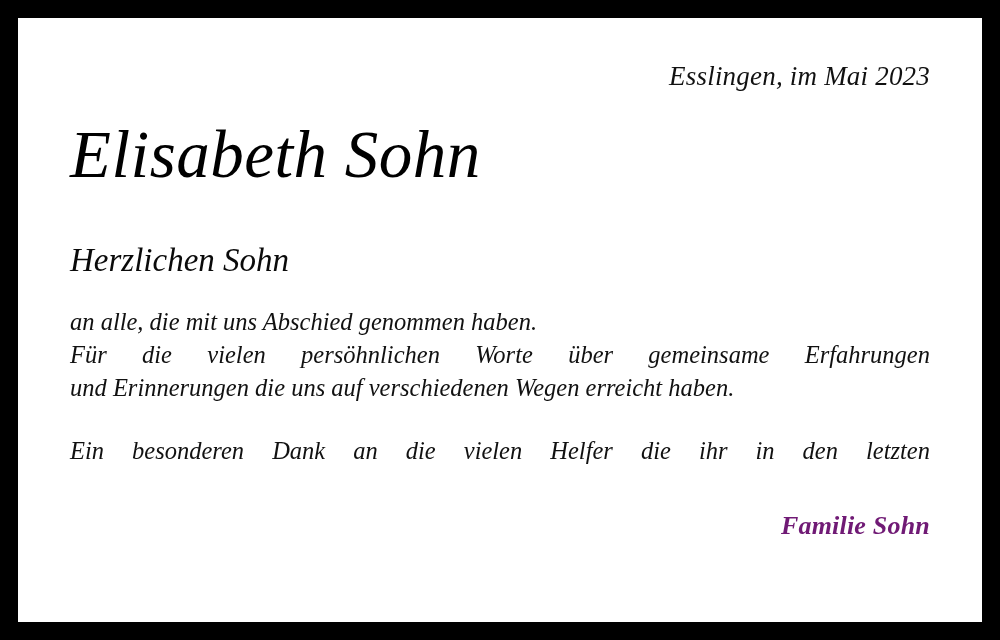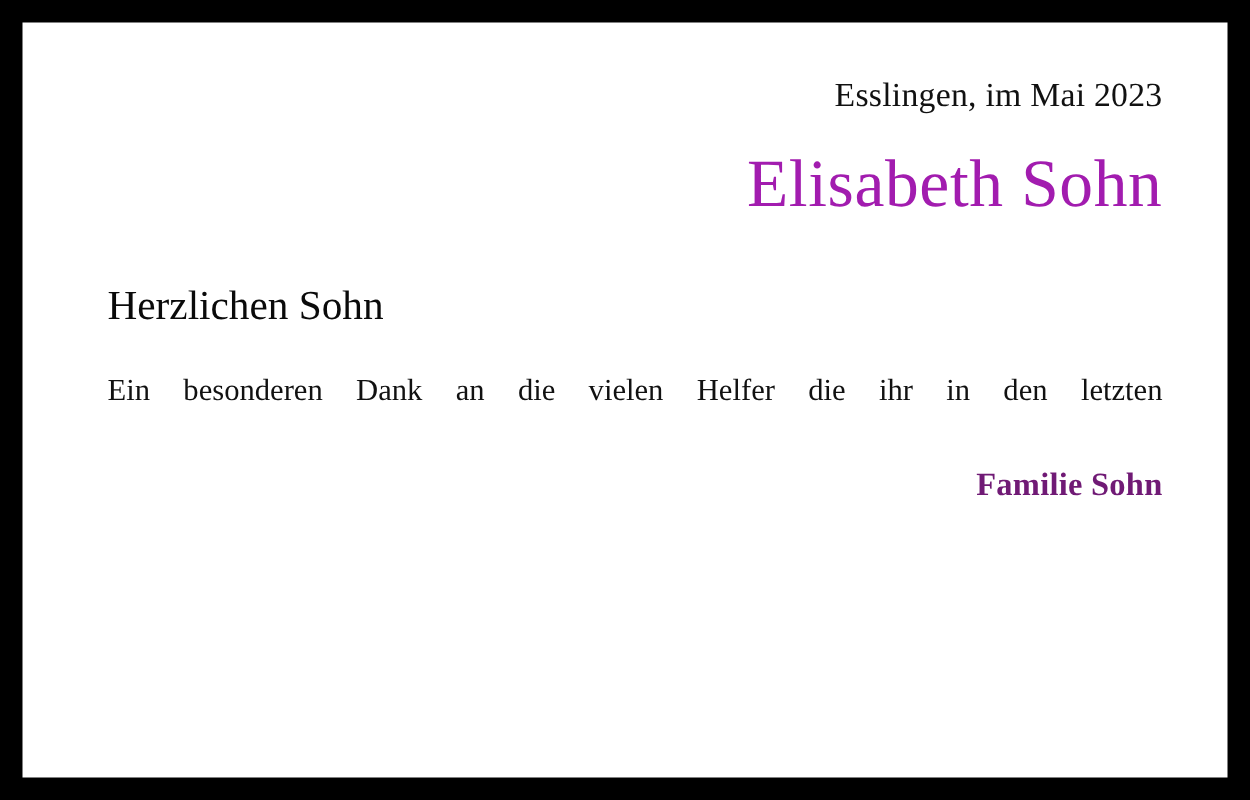--- a/index.html
+++ b/index.html
@@ -14,34 +14,35 @@
     overflow: hidden;
   }
   .notice-card {
     position: absolute;
     left: 18px;
     top: 18px;
     width: 964px;
     height: 604px;
     background: #ffffff;
     box-sizing: border-box;
-    padding: 42px 52px 30px 68px;
+    padding: 42px 52px 30px 52px;
+    font-style: italic;
   }
   .place-date {
     text-align: right;
     font-size: 27px;
     color: #111111;
     letter-spacing: 0.2px;
     margin: 0 0 6px 0;
     line-height: 1.2;
   }
   .deceased-name {
-    text-align: right;
-    font-size: 54px;
-    color: #a21caf;
+    text-align: left;
+    font-size: 67px;
+    color: #000000;
     font-weight: normal;
     letter-spacing: 0.5px;
     margin: 24px 0 0 0;
     line-height: 1.15;
   }
   .thanks-heading {
     font-size: 33px;
     color: #0a0a0a;
     font-weight: normal;
     margin: 48px 0 0 0;
@@ -80,20 +81,25 @@
 <body>
 
 <div class="notice-card">
 
   <div class="place-date">Esslingen, im Mai 2023</div>
 
   <h1 class="deceased-name">Elisabeth Sohn</h1>
 
   <h2 class="thanks-heading">Herzlichen Sohn</h2>
 
+  <div class="body-block first">
+    <span class="line">an alle, die mit uns Abschied genommen haben.</span>
+    <span class="line stretch">Für die vielen persöhnlichen Worte über gemeinsame Erfahrungen</span>
+    <span class="line">und Erinnerungen die uns auf verschiedenen Wegen erreicht haben.</span>
+  </div>
 
   <div class="body-block second">
     <span class="line stretch">Ein besonderen Dank an die vielen Helfer die ihr in den letzten</span>
   </div>
 
   <div class="signature">Familie Sohn</div>
 
 </div>
 
 </body></html>

